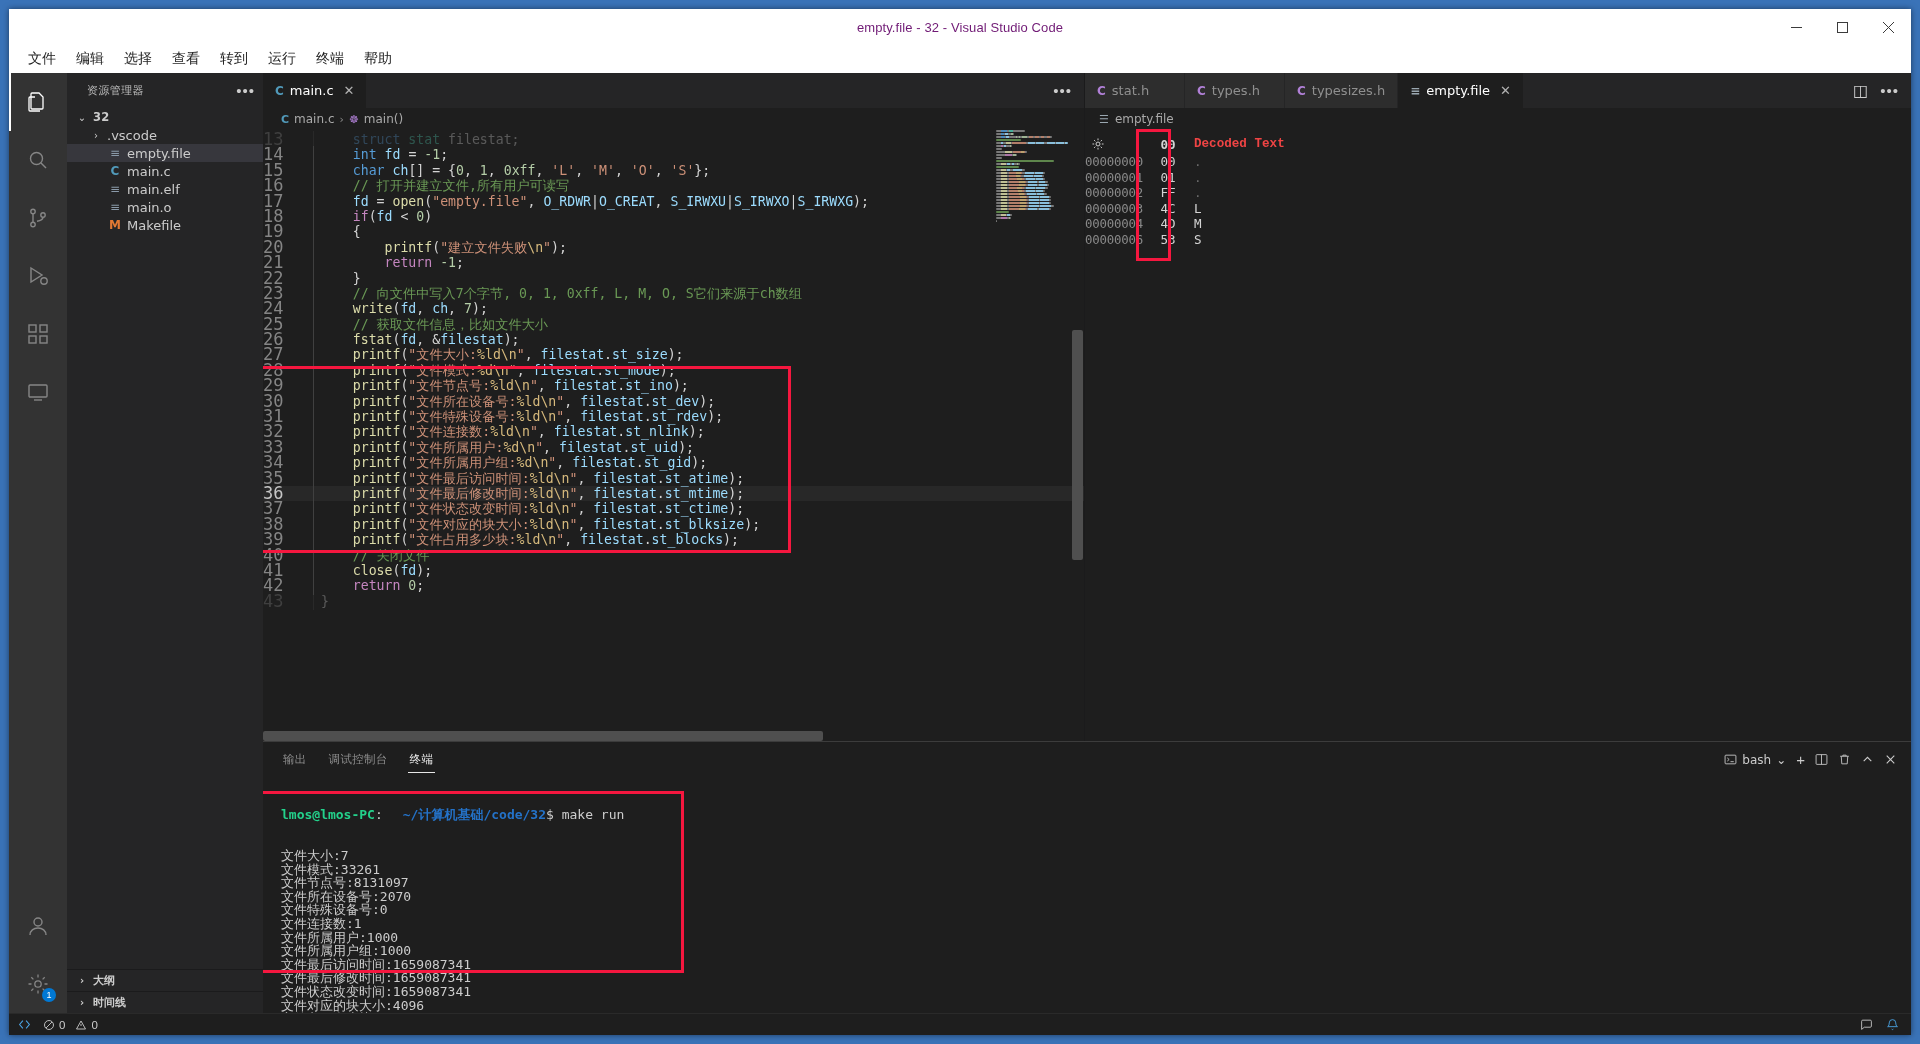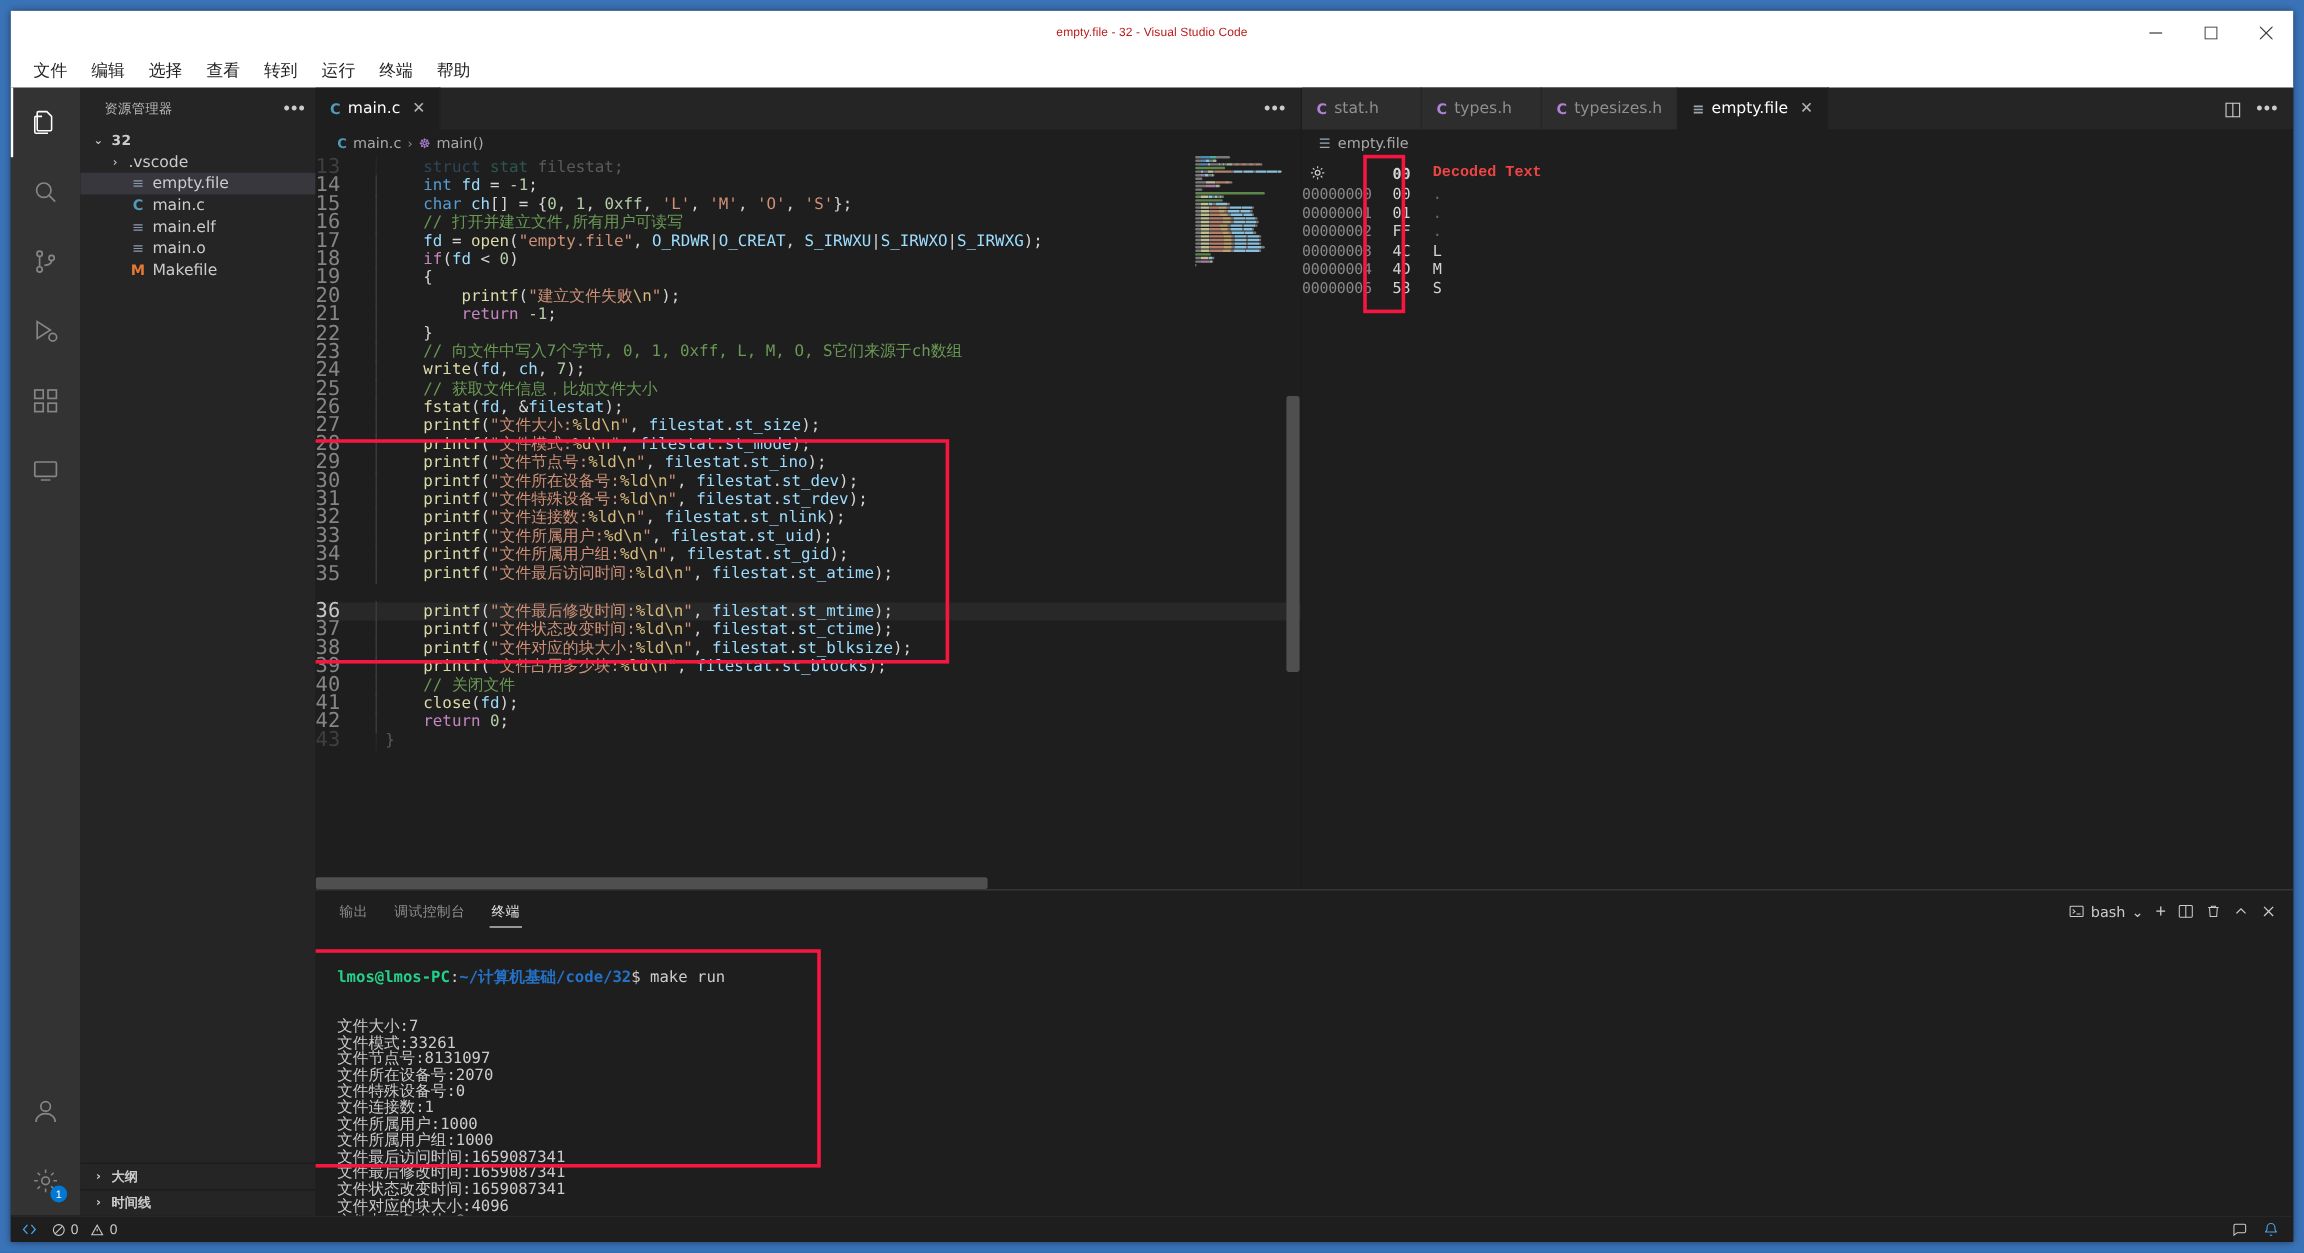--- a/index.html
+++ b/index.html
@@ -21,21 +21,21 @@
   }
 
   
   .titlebar {
     height: 36px; background: #ffffff; color: #333333;
     display: flex; align-items: center; position: relative;
     flex: 0 0 36px;
   }
   .title-text {
     position: absolute; left: 0; right: 0; text-align: center;
-    font-size: 10px; color: #b91c1c; letter-spacing: .1px;
+    font-size: 13px; color: #701a75; letter-spacing: .1px;
   }
   .winbtns { position: absolute; right: 0; top: 0; height: 36px; display: flex; }
   .winbtn {
     width: 46px; height: 36px; display: flex; align-items: center; justify-content: center;
     color: #3b3b3b; font-size: 12px;
   }
 
   
   .menubar {
     height: 28px; background: #ffffff; display: flex; align-items: center;
@@ -164,21 +164,21 @@
   .kc { color: #c586c0; margin-top: 28px; }  
   .ty { color: #4ec9b0; text-align: right; }
   .fn { color: #dcdcaa; }
   .st { color: #ce9178; }
   .nu { color: #b5cea8; }
   .cm { color: #6a9955; }
   .va { color: #9cdcfe; }
   .id { color: #d4d4d4; }
   .esc{ color: #d7ba7d; }
 
-  .cl.hl { background: #282828; margin-top: 16px; }
+  .cl.hl { background: #282828; }
 
   .minimap {
     position: absolute; right: 16px; top: 0; width: 72px; height: 100%;
     opacity: .85; pointer-events: none;
   }
   .mm-line { height: 2px; margin-bottom: 1px; border-radius: 1px; }
   .scrollbar-v {
     position: absolute; right: 0; top: 0; width: 14px; height: 100%;
   }
   .scroll-thumb {
@@ -230,21 +230,21 @@
   .panelacts { margin-left: auto; display: flex; align-items: center; gap: 10px; padding-right: 14px;
                color: #cccccc; font-size: 12px; }
   .pbash { display: flex; align-items: center; gap: 5px; font-size: 12px; color: #cccccc;
            font-family: "DejaVu Sans", "Liberation Sans", sans-serif; }
   .term {
     flex: 1; padding: 4px 0 0 18px; overflow: hidden; position: relative;
     font-family: "DejaVu Sans Mono", "Liberation Mono", monospace;
     font-size: 13px; line-height: 13.6px; color: #cccccc; white-space: pre;
   }
   .tuser { color: #23d18b; font-weight: bold; }
-  .tpath { color: #2472c8; font-weight: bold; }
+  .tpath { color: #2472c8; font-weight: bold; margin-left: 20px; }
   .tplain{ color: #cccccc; }
 
   
   .statusbar {
     height: 22px; flex: 0 0 22px; background: #1e1e1e; border-top:1px solid #2a2a2a;
     display: flex; align-items: center; font-size: 11.5px; color: #cccccc;
   }
   .sb-left { display: flex; align-items: center; gap: 12px; padding-left: 9px; }
   .sb-right { margin-left: auto; display: flex; align-items: center; gap: 13px; padding-right: 12px; }
   .sb-item { display: flex; align-items: center; gap: 4px; }

